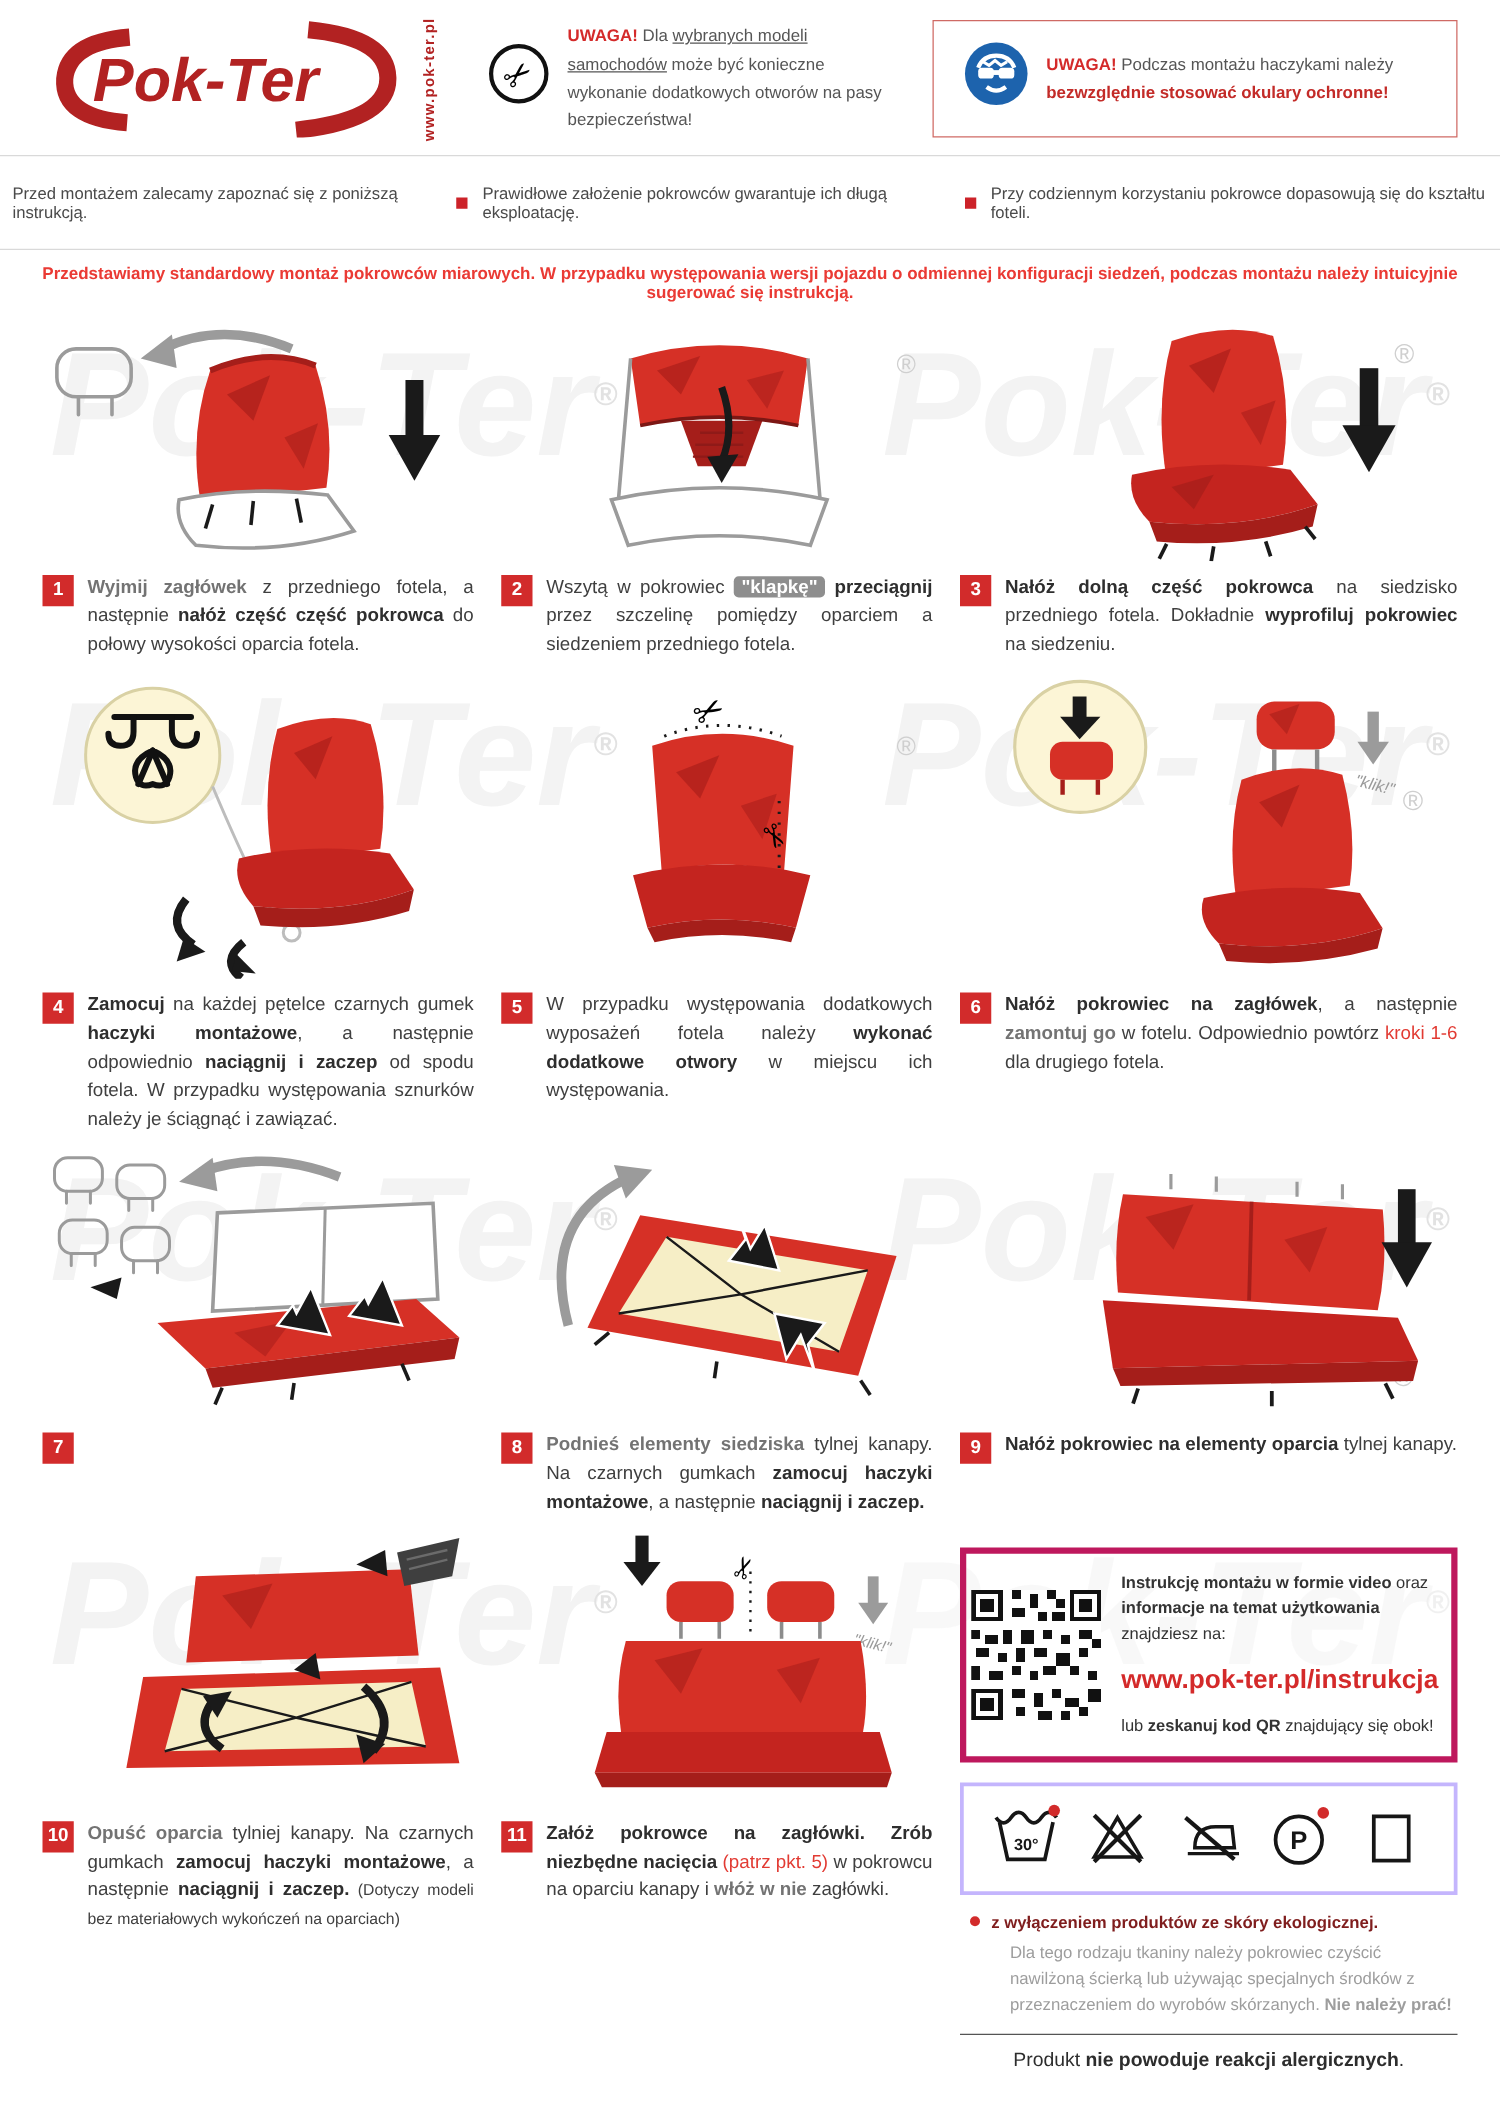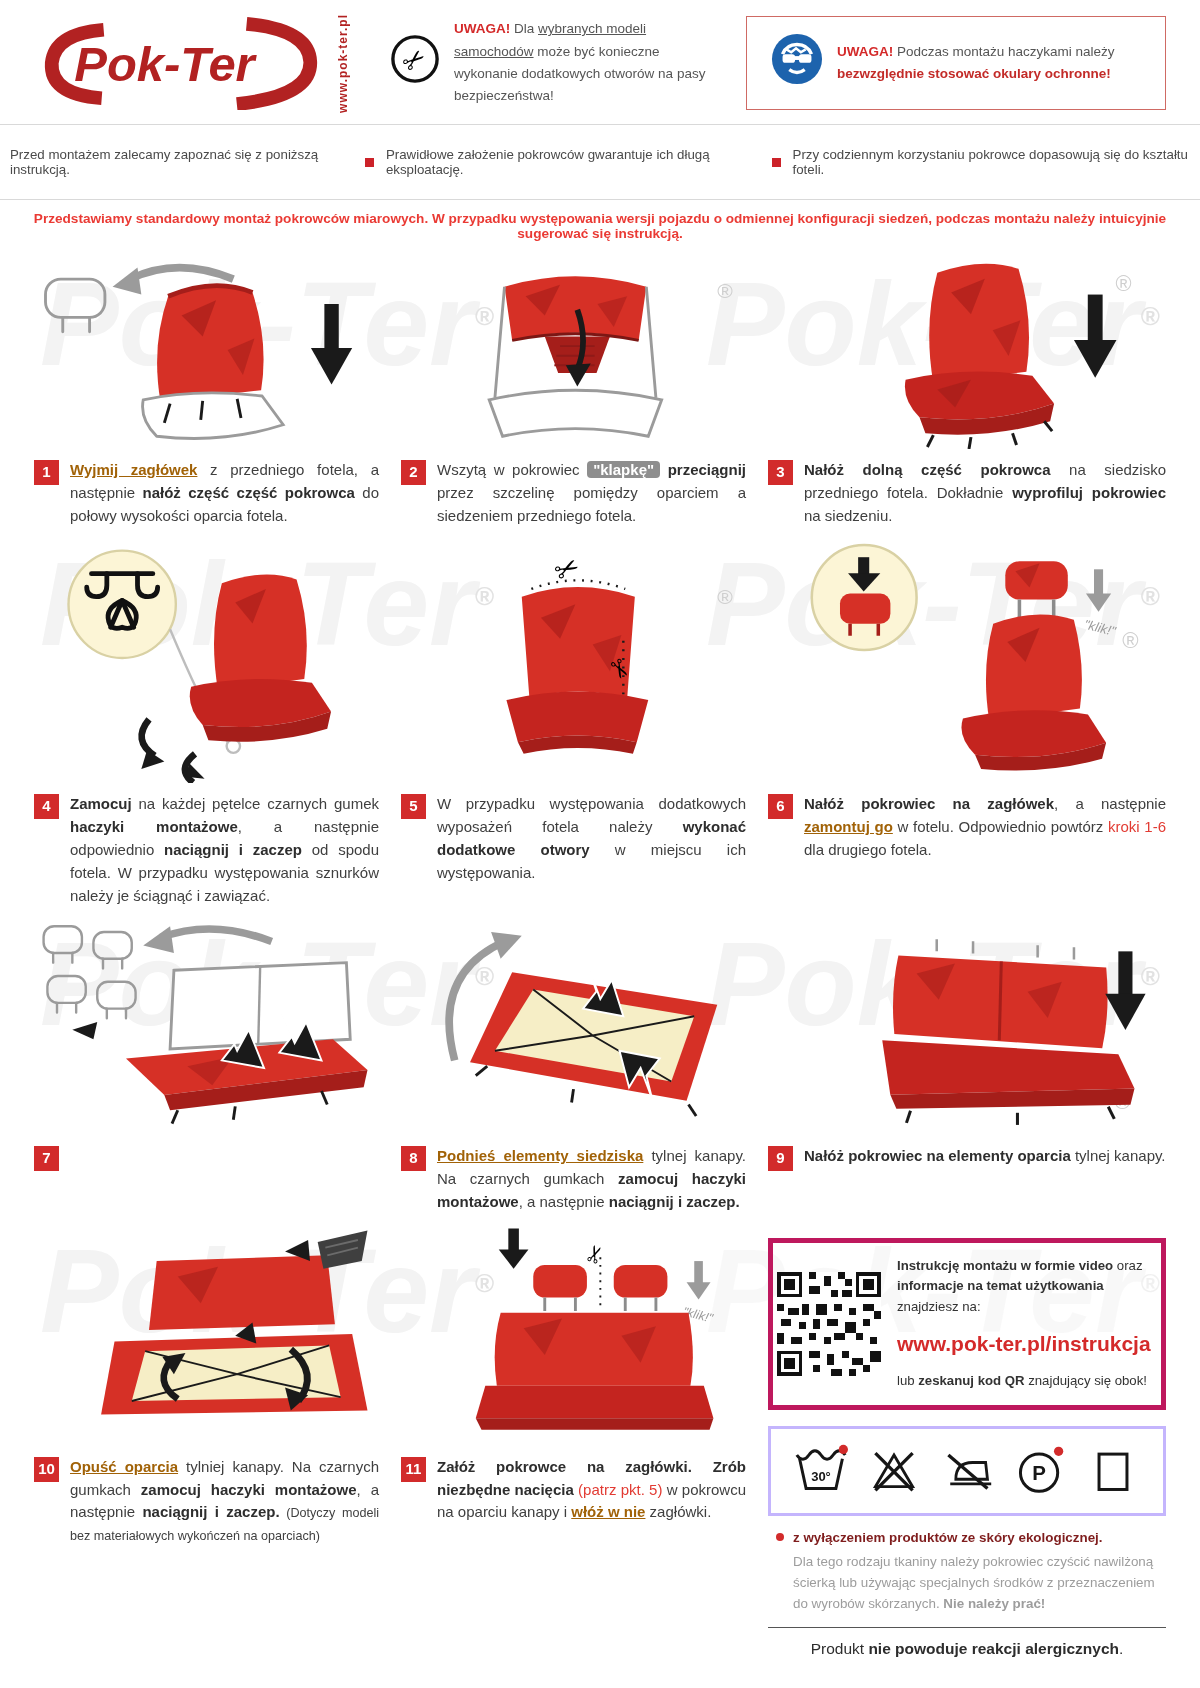--- a/index.html
+++ b/index.html
@@ -32,37 +32,37 @@
   .wm{position:absolute;z-index:0;left:40px;right:40px;top:18px;display:flex;justify-content:space-between;pointer-events:none;}
   .wmItem{font-size:118px;font-weight:800;font-style:italic;color:#f3f3f3;line-height:1;white-space:nowrap;}
   .wmItem sup{font-size:26px;color:#e2e2e2;font-style:normal;}
   figure{margin:0;display:flex;align-items:center;justify-content:center;}
   .r1 figure{height:198px;} .r2 figure{height:252px;} .r3 figure{height:224px;} .r4 figure{height:228px;}
   figure svg{width:100%;height:100%;}
 
   .step{display:flex;gap:11px;margin-top:10px;font-size:15px;line-height:1.52;color:#3f3f3f;text-align:justify;}
   .badge{flex:none;min-width:25px;height:25px;padding:0 2px;box-sizing:border-box;background:#d22b2b;color:#fff;font-weight:800;font-size:15px;display:flex;align-items:center;justify-content:center;margin-top:1px;}
   .b{font-weight:700;color:#2e2e2e;}
-  .gb{font-weight:700;color:#a16207;text-decoration:underline;}
+  .gb{font-weight:700;color:#737373;}
   .r{color:#e23b33;}
   .kl{background:#8e8e8e;color:#fff;border-radius:4px;padding:0 6px;font-weight:700;}
   .sm{font-size:12.6px;}
 
   
   .col3stack{display:flex;flex-direction:column;padding-top:20px;}
   .qrbox{border:5px solid #be185d;padding:13px 4px;display:flex;align-items:center;gap:16px;}
   .qrbox svg{flex:none;}
   .qrl{font-size:13.2px;color:#333;line-height:1.55;}
   .qurl{color:#d42a2a;font-weight:800;font-size:21px;margin:15px 0;}
   .carebox{border:3px solid #c4b5fd;margin-top:16px;height:84px;display:flex;align-items:center;justify-content:space-between;padding:0 22px;}
   .careic{flex:none;}
   .footnote{margin:14px 0 0 8px;}
   .fTitle{display:flex;align-items:center;gap:9px;font-size:13.4px;color:#7f1d1d;}
   .dot{width:8px;height:8px;border-radius:50%;background:#d22b2b;flex:none;}
-  .fBody{margin:6px 0 0 17px;font-size:13.4px;color:#9d9d9d;line-height:1.6;}
+  .fBody{margin:6px 0 0 32px;font-size:13.4px;color:#9d9d9d;line-height:1.6;}
   .sepline{border-top:1.5px solid #555;margin:12px 0 0 0;}
   .allergy{margin-top:12px;text-align:center;font-size:15.5px;color:#2d2d2d;}
 </style>
 </head>
 <body>
 
 <div class="page">
 
   <header>
     <div class="logo">

